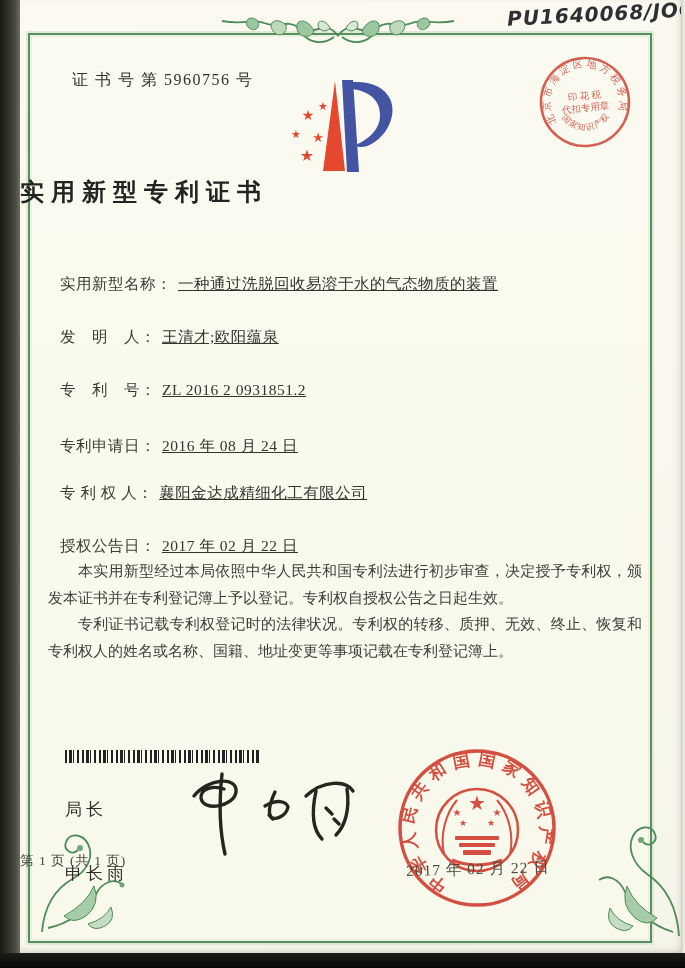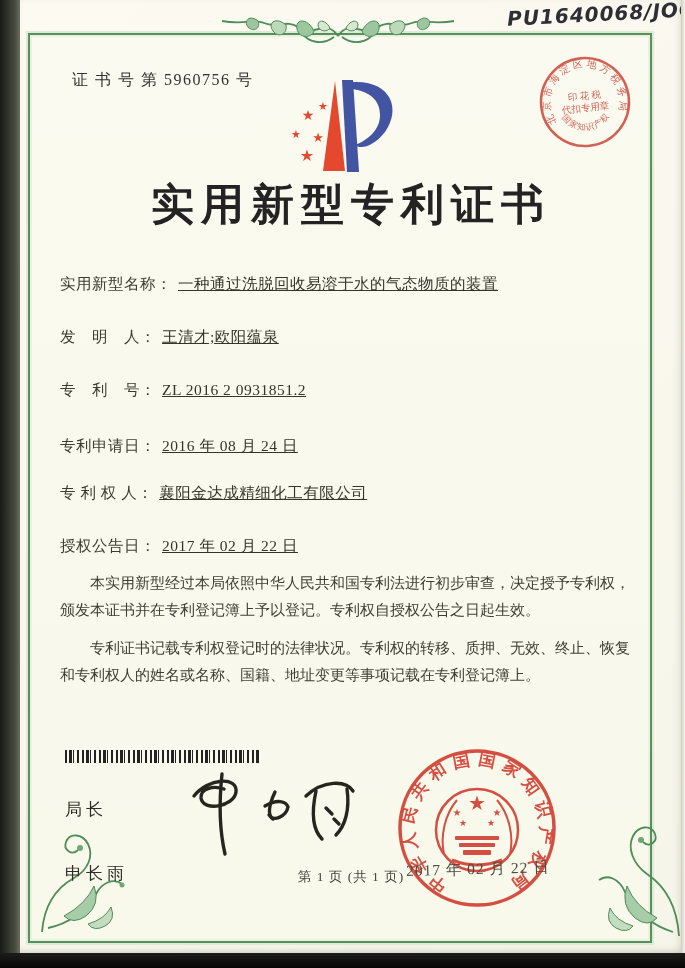--- a/index.html
+++ b/index.html
@@ -20,42 +20,42 @@
   .frame{position:absolute;left:8px;top:33px;width:620px;height:906px;
      border:2px solid #57905e;
      box-shadow:0 0 0 2px #dcead6, inset 0 0 0 2px #eaf1dd;
      background:linear-gradient(#fbfaf0,#f8f8eb);}
   
   .handwriting{position:absolute;left:487px;top:2px;width:185px;
      font-family:"DejaVu Sans",sans-serif;font-style:italic;font-weight:bold;
      font-size:20px;letter-spacing:1px;color:#2e2f35;transform:rotate(-3deg);white-space:nowrap;}
   .certno{position:absolute;left:52px;top:70px;font-size:16px;letter-spacing:1.5px;color:#32322e;white-space:nowrap;}
   .logo{position:absolute;left:258px;top:74px;}
-  .title{position:absolute;left:0;right:0;top:176px;text-align:center;
-     font-size:43px;font-weight:600;letter-spacing:7px;color:#232323;white-space:nowrap;}
+  .title{position:absolute;left:0;right:0;top:176px;
+     font-size:24px;font-weight:600;letter-spacing:7px;color:#232323;white-space:nowrap;}
   .field{position:absolute;left:40px;font-size:15.5px;color:#39392f;white-space:nowrap;letter-spacing:.5px;}
   .field .lab{color:#3c3c32;}
   .field .val{margin-left:6px;color:#35352c;text-decoration:underline;}
   .f0{top:274px}.f1{top:327px}.f2{top:380px}.f3{top:436px}.f4{top:483px}.f5{top:536px}
   .paras{position:absolute;left:28px;top:558px;width:594px;
      font-size:15px;line-height:26.5px;color:#3f3e36;text-align:justify;}
-  .paras p{margin:12px;text-indent:2em;}
+  .paras p{margin:0;text-indent:2em;}
   .barcode{position:absolute;left:45px;top:750px;width:194px;height:13px;
      background:repeating-linear-gradient(90deg,
        #232323 0 2px,transparent 2px 4px,#232323 4px 7px,transparent 7px 8px,
        #232323 8px 9px,transparent 9px 12px,#232323 12px 14px,transparent 14px 17px);}
   .signer-title{position:absolute;left:45px;top:798px;font-size:17px;letter-spacing:4px;color:#2d2d27;}
   .signer-name{position:absolute;left:45px;top:862px;font-size:17px;letter-spacing:4px;color:#2d2d27;}
   .signature{position:absolute;left:158px;top:760px;}
   .seal-office{position:absolute;left:377px;top:748px;opacity:.88;}
   .stamp-tax{position:absolute;left:517px;top:54px;opacity:.8;transform:rotate(-6deg);}
   .issue-date{position:absolute;left:386px;top:859px;font-size:15.5px;letter-spacing:1px;
      color:#4d4b40;transform:rotate(-1.5deg);white-space:nowrap;}
-  .page-footer{position:absolute;left:0;right:0;top:852px;text-align:center;
-     font-size:13.5px;letter-spacing:1px;color:#46463f;margin-top:16px;}
+  .page-footer{position:absolute;left:0;right:0;top:852px;text-align:left;
+     font-size:13.5px;letter-spacing:1px;color:#46463f;}
   .orn-top{position:absolute;left:198px;top:6px;}
   .orn-bl{position:absolute;left:14px;top:816px;}
   .orn-br{position:absolute;left:552px;top:810px;}
   svg text{font-family:"Liberation Serif","DejaVu Serif",serif;}
 </style>
 </head>
 <body>
 
 <div class="canvas">
 

